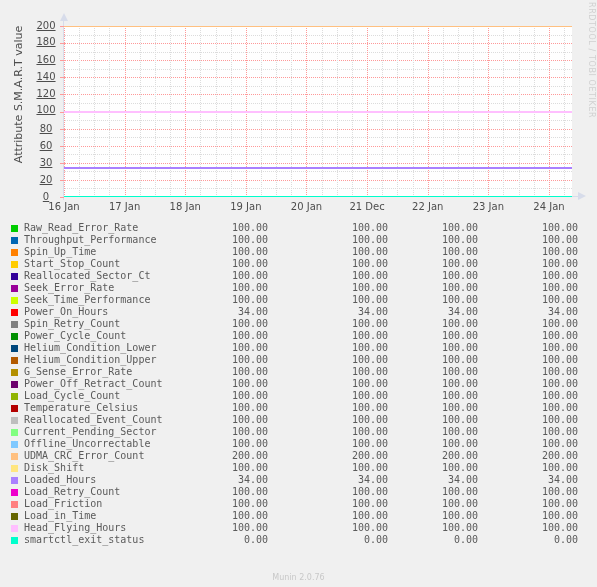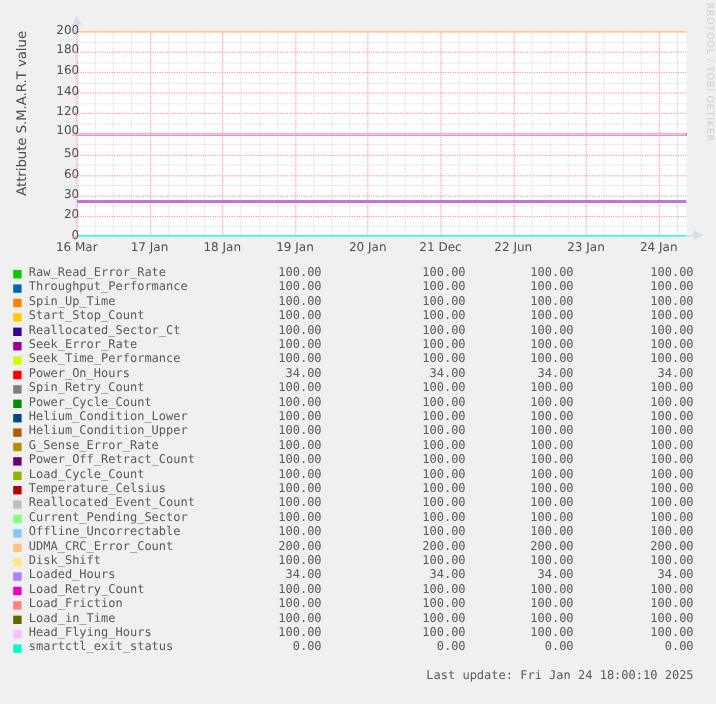--- a/index.html
+++ b/index.html
@@ -89,23 +89,24 @@
     border-left: 1px dotted #ff9999;
   }
   .vgridline.minor {
     border-left: 1px dotted #dcdcdc;
   }
 
   .ytick-label {
     position: absolute;
     right: 531px;
     width: 40px;
-    text-align: right;
+    text-align: center;
     font-size: 10px;
     color: #4d4d4d;
+    text-decoration: underline;
   }
   .ytick-mark {
     position: absolute;
     left: 60px;
     width: 4px;
     height: 0;
     border-top: 1px solid #ff9999;
   }
 
   .xtick-label {
@@ -339,37 +340,37 @@
         <div class="ytick-label" style="top: 36px;">180</div>
         <div class="ytick-mark" style="top: 43.1px;"></div>
         <div class="ytick-label" style="top: 54.2px;">160</div>
         <div class="ytick-mark" style="top: 60.2px;"></div>
         <div class="ytick-label" style="top: 71.3px;">140</div>
         <div class="ytick-mark" style="top: 77.3px;"></div>
         <div class="ytick-label" style="top: 88.4px;">120</div>
         <div class="ytick-mark" style="top: 94.4px;"></div>
         <div class="ytick-label" style="top: 104px;">100</div>
         <div class="ytick-mark" style="top: 111.5px;"></div>
-        <div class="ytick-label" style="top: 122.6px;">50</div>
+        <div class="ytick-label" style="top: 122.6px;">80</div>
         <div class="ytick-mark" style="top: 128.6px;"></div>
         <div class="ytick-label" style="top: 139.7px;">60</div>
         <div class="ytick-mark" style="top: 145.7px;"></div>
         <div class="ytick-label" style="top: 156.8px;">30</div>
         <div class="ytick-mark" style="top: 162.8px;"></div>
         <div class="ytick-label" style="top: 173.9px;">20</div>
         <div class="ytick-mark" style="top: 179.9px;"></div>
         <div class="ytick-label" style="top: 191px;">0</div>
         <div class="ytick-mark" style="top: 197px;"></div>
-        <div class="xtick-label" style="left: 64px;">16 Mar</div>
+        <div class="xtick-label" style="left: 64px;">16 Jan</div>
         <div class="xtick-label" style="left: 124.621px;">17 Jan</div>
         <div class="xtick-label" style="left: 185.241px;">18 Jan</div>
         <div class="xtick-label" style="left: 245.862px;">19 Jan</div>
         <div class="xtick-label" style="left: 306.482px;">20 Jan</div>
         <div class="xtick-label" style="left: 367.103px;">21 Dec</div>
-        <div class="xtick-label" style="left: 427.723px;">22 Jun</div>
+        <div class="xtick-label" style="left: 427.723px;">22 Jan</div>
         <div class="xtick-label" style="left: 488.344px;">23 Jan</div>
         <div class="xtick-label" style="left: 548.964px;">24 Jan</div>
       </div>
   </div>
 
   <div id="legend">
     <div id="legend-rows">
         <div class="legend-row"><span class="swatch" style="background: rgb(0, 204, 0);"></span><span class="lname">Raw_Read_Error_Rate</span><span class="lval" style="left: 196px; width: 72px;">100.00</span><span class="lval" style="left: 316px; width: 72px;">100.00</span><span class="lval" style="left: 406px; width: 72px;">100.00</span><span class="lval" style="left: 506px; width: 72px;">100.00</span></div>
         <div class="legend-row"><span class="swatch" style="background: rgb(0, 102, 179);"></span><span class="lname">Throughput_Performance</span><span class="lval" style="left: 196px; width: 72px;">100.00</span><span class="lval" style="left: 316px; width: 72px;">100.00</span><span class="lval" style="left: 406px; width: 72px;">100.00</span><span class="lval" style="left: 506px; width: 72px;">100.00</span></div>
         <div class="legend-row"><span class="swatch" style="background: rgb(255, 128, 0);"></span><span class="lname">Spin_Up_Time</span><span class="lval" style="left: 196px; width: 72px;">100.00</span><span class="lval" style="left: 316px; width: 72px;">100.00</span><span class="lval" style="left: 406px; width: 72px;">100.00</span><span class="lval" style="left: 506px; width: 72px;">100.00</span></div>
@@ -393,15 +394,15 @@
         <div class="legend-row"><span class="swatch" style="background: rgb(255, 230, 128);"></span><span class="lname">Disk_Shift</span><span class="lval" style="left: 196px; width: 72px;">100.00</span><span class="lval" style="left: 316px; width: 72px;">100.00</span><span class="lval" style="left: 406px; width: 72px;">100.00</span><span class="lval" style="left: 506px; width: 72px;">100.00</span></div>
         <div class="legend-row"><span class="swatch" style="background: rgb(170, 128, 255);"></span><span class="lname">Loaded_Hours</span><span class="lval" style="left: 196px; width: 72px;">34.00</span><span class="lval" style="left: 316px; width: 72px;">34.00</span><span class="lval" style="left: 406px; width: 72px;">34.00</span><span class="lval" style="left: 506px; width: 72px;">34.00</span></div>
         <div class="legend-row"><span class="swatch" style="background: rgb(238, 0, 204);"></span><span class="lname">Load_Retry_Count</span><span class="lval" style="left: 196px; width: 72px;">100.00</span><span class="lval" style="left: 316px; width: 72px;">100.00</span><span class="lval" style="left: 406px; width: 72px;">100.00</span><span class="lval" style="left: 506px; width: 72px;">100.00</span></div>
         <div class="legend-row"><span class="swatch" style="background: rgb(255, 128, 128);"></span><span class="lname">Load_Friction</span><span class="lval" style="left: 196px; width: 72px;">100.00</span><span class="lval" style="left: 316px; width: 72px;">100.00</span><span class="lval" style="left: 406px; width: 72px;">100.00</span><span class="lval" style="left: 506px; width: 72px;">100.00</span></div>
         <div class="legend-row"><span class="swatch" style="background: rgb(102, 102, 0);"></span><span class="lname">Load_in_Time</span><span class="lval" style="left: 196px; width: 72px;">100.00</span><span class="lval" style="left: 316px; width: 72px;">100.00</span><span class="lval" style="left: 406px; width: 72px;">100.00</span><span class="lval" style="left: 506px; width: 72px;">100.00</span></div>
         <div class="legend-row"><span class="swatch" style="background: rgb(255, 191, 255);"></span><span class="lname">Head_Flying_Hours</span><span class="lval" style="left: 196px; width: 72px;">100.00</span><span class="lval" style="left: 316px; width: 72px;">100.00</span><span class="lval" style="left: 406px; width: 72px;">100.00</span><span class="lval" style="left: 506px; width: 72px;">100.00</span></div>
         <div class="legend-row"><span class="swatch" style="background: rgb(0, 255, 204);"></span><span class="lname">smartctl_exit_status</span><span class="lval" style="left: 196px; width: 72px;">0.00</span><span class="lval" style="left: 316px; width: 72px;">0.00</span><span class="lval" style="left: 406px; width: 72px;">0.00</span><span class="lval" style="left: 506px; width: 72px;">0.00</span></div>
       </div>
   </div>
 
-  <div id="last-update">Last update: Fri Jan 24 18:00:10 2025</div>
+  <div id="munin-version">Munin 2.0.76</div>
 
 </div>
 
 </body></html>

